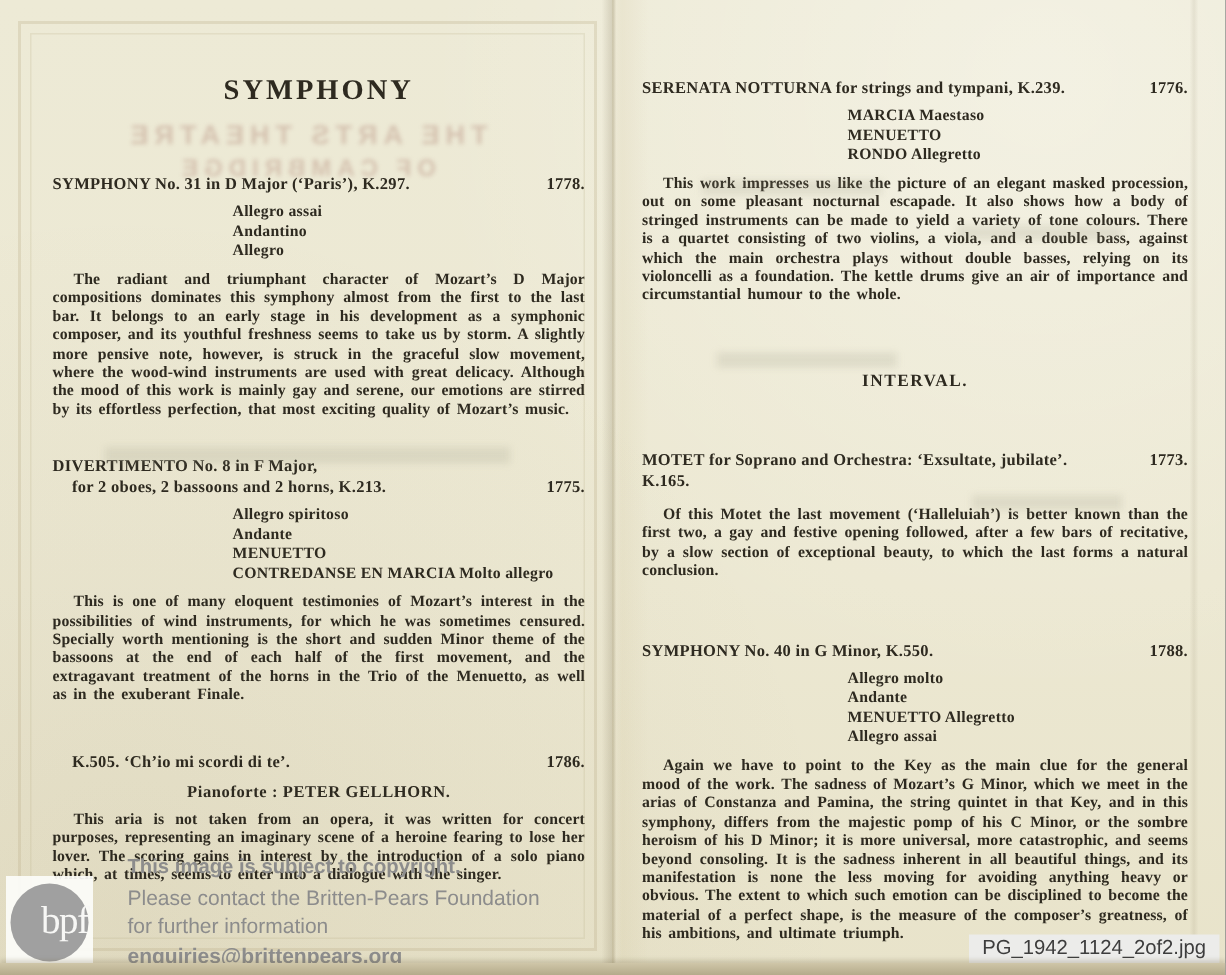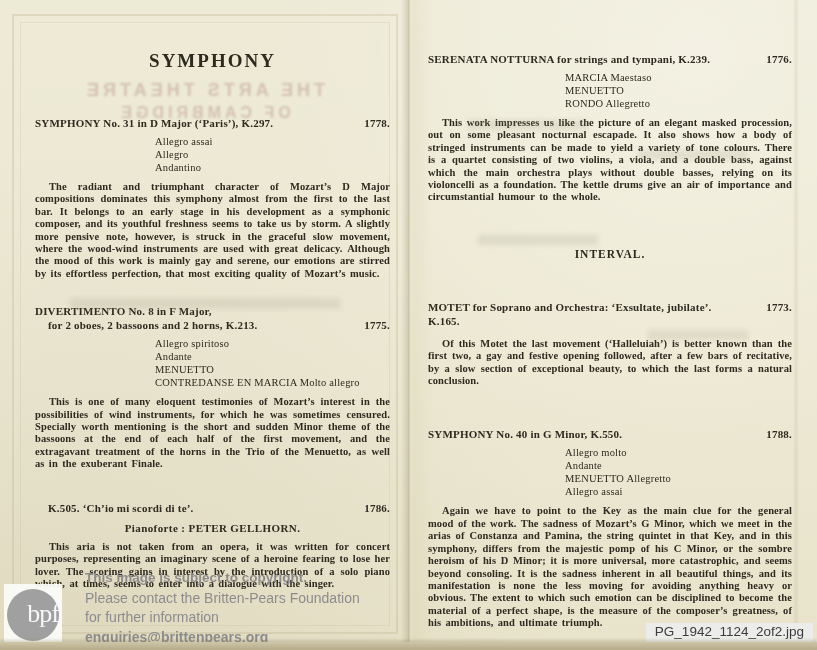--- a/index.html
+++ b/index.html
@@ -36,21 +36,21 @@
   .prog-title { text-align:center; font-weight:bold; font-size:19px;
     letter-spacing:2px; margin-bottom:44px; }
 
   .work { margin-top:0; }
   .hrow { display:flex; justify-content:space-between; align-items:baseline;
     font-weight:bold; font-size:11px; letter-spacing:.2px; line-height:14px;gap:44px; }
   .hline { font-weight:bold; font-size:11px; letter-spacing:.2px; line-height:14px; }
   .hsub  { padding-left:13px; }
   .date  { font-weight:bold; font-size:11px; white-space:nowrap; }
 
-  .movements { margin:5px 0 7px 120px; font-weight:normal; font-size:10.5px;
+  .movements { margin:5px 0 7px 120px; font-weight:bold; font-size:10.5px;
     line-height:13px; letter-spacing:.2px; }
   .page-right .movements { margin-left:137px; }
 
   .para { margin-top:5px; text-align:justify; text-indent:14px;
     font-weight:bold; font-size:10.5px; line-height:12.4px;
     letter-spacing:.1px; word-spacing:1.6px; }
 
   .performer { text-align:center; font-weight:bold; font-size:11px;
     margin:7px 0 7px; letter-spacing:.4px; }
 
@@ -104,22 +104,22 @@
 
     <div class="prog-title">SYMPHONY</div>
 
     <div class="work">
       <div class="hrow">
         <span>SYMPHONY No. 31 in D Major (‘Paris’), K.297.</span>
         <span class="date">1778.</span>
       </div>
       <div class="movements">
         <div>Allegro  assai</div>
+        <div>Andantino</div>
         <div>Allegro</div>
-        <div>Andantino</div>
       </div>
       <div class="para">The radiant and triumphant character of Mozart’s D Major compositions dominates this symphony almost from the first to the last bar. It belongs to an early stage in his development as a symphonic composer, and its youthful freshness seems to take us by storm.  A slightly more pensive note, however, is struck in the graceful slow movement, where the wood-wind instruments are used with great delicacy.  Although the mood of this work is mainly gay and serene, our emotions are stirred by its effortless perfection, that most exciting quality of Mozart’s music.</div>
     </div>
 
     <div class="work gap-24">
       <div class="hline">DIVERTIMENTO No. 8 in F Major,</div>
       <div class="hrow">
         <span class="hsub">for 2 oboes, 2 bassoons and 2 horns, K.213.</span>
         <span class="date">1775.</span>
       </div>

